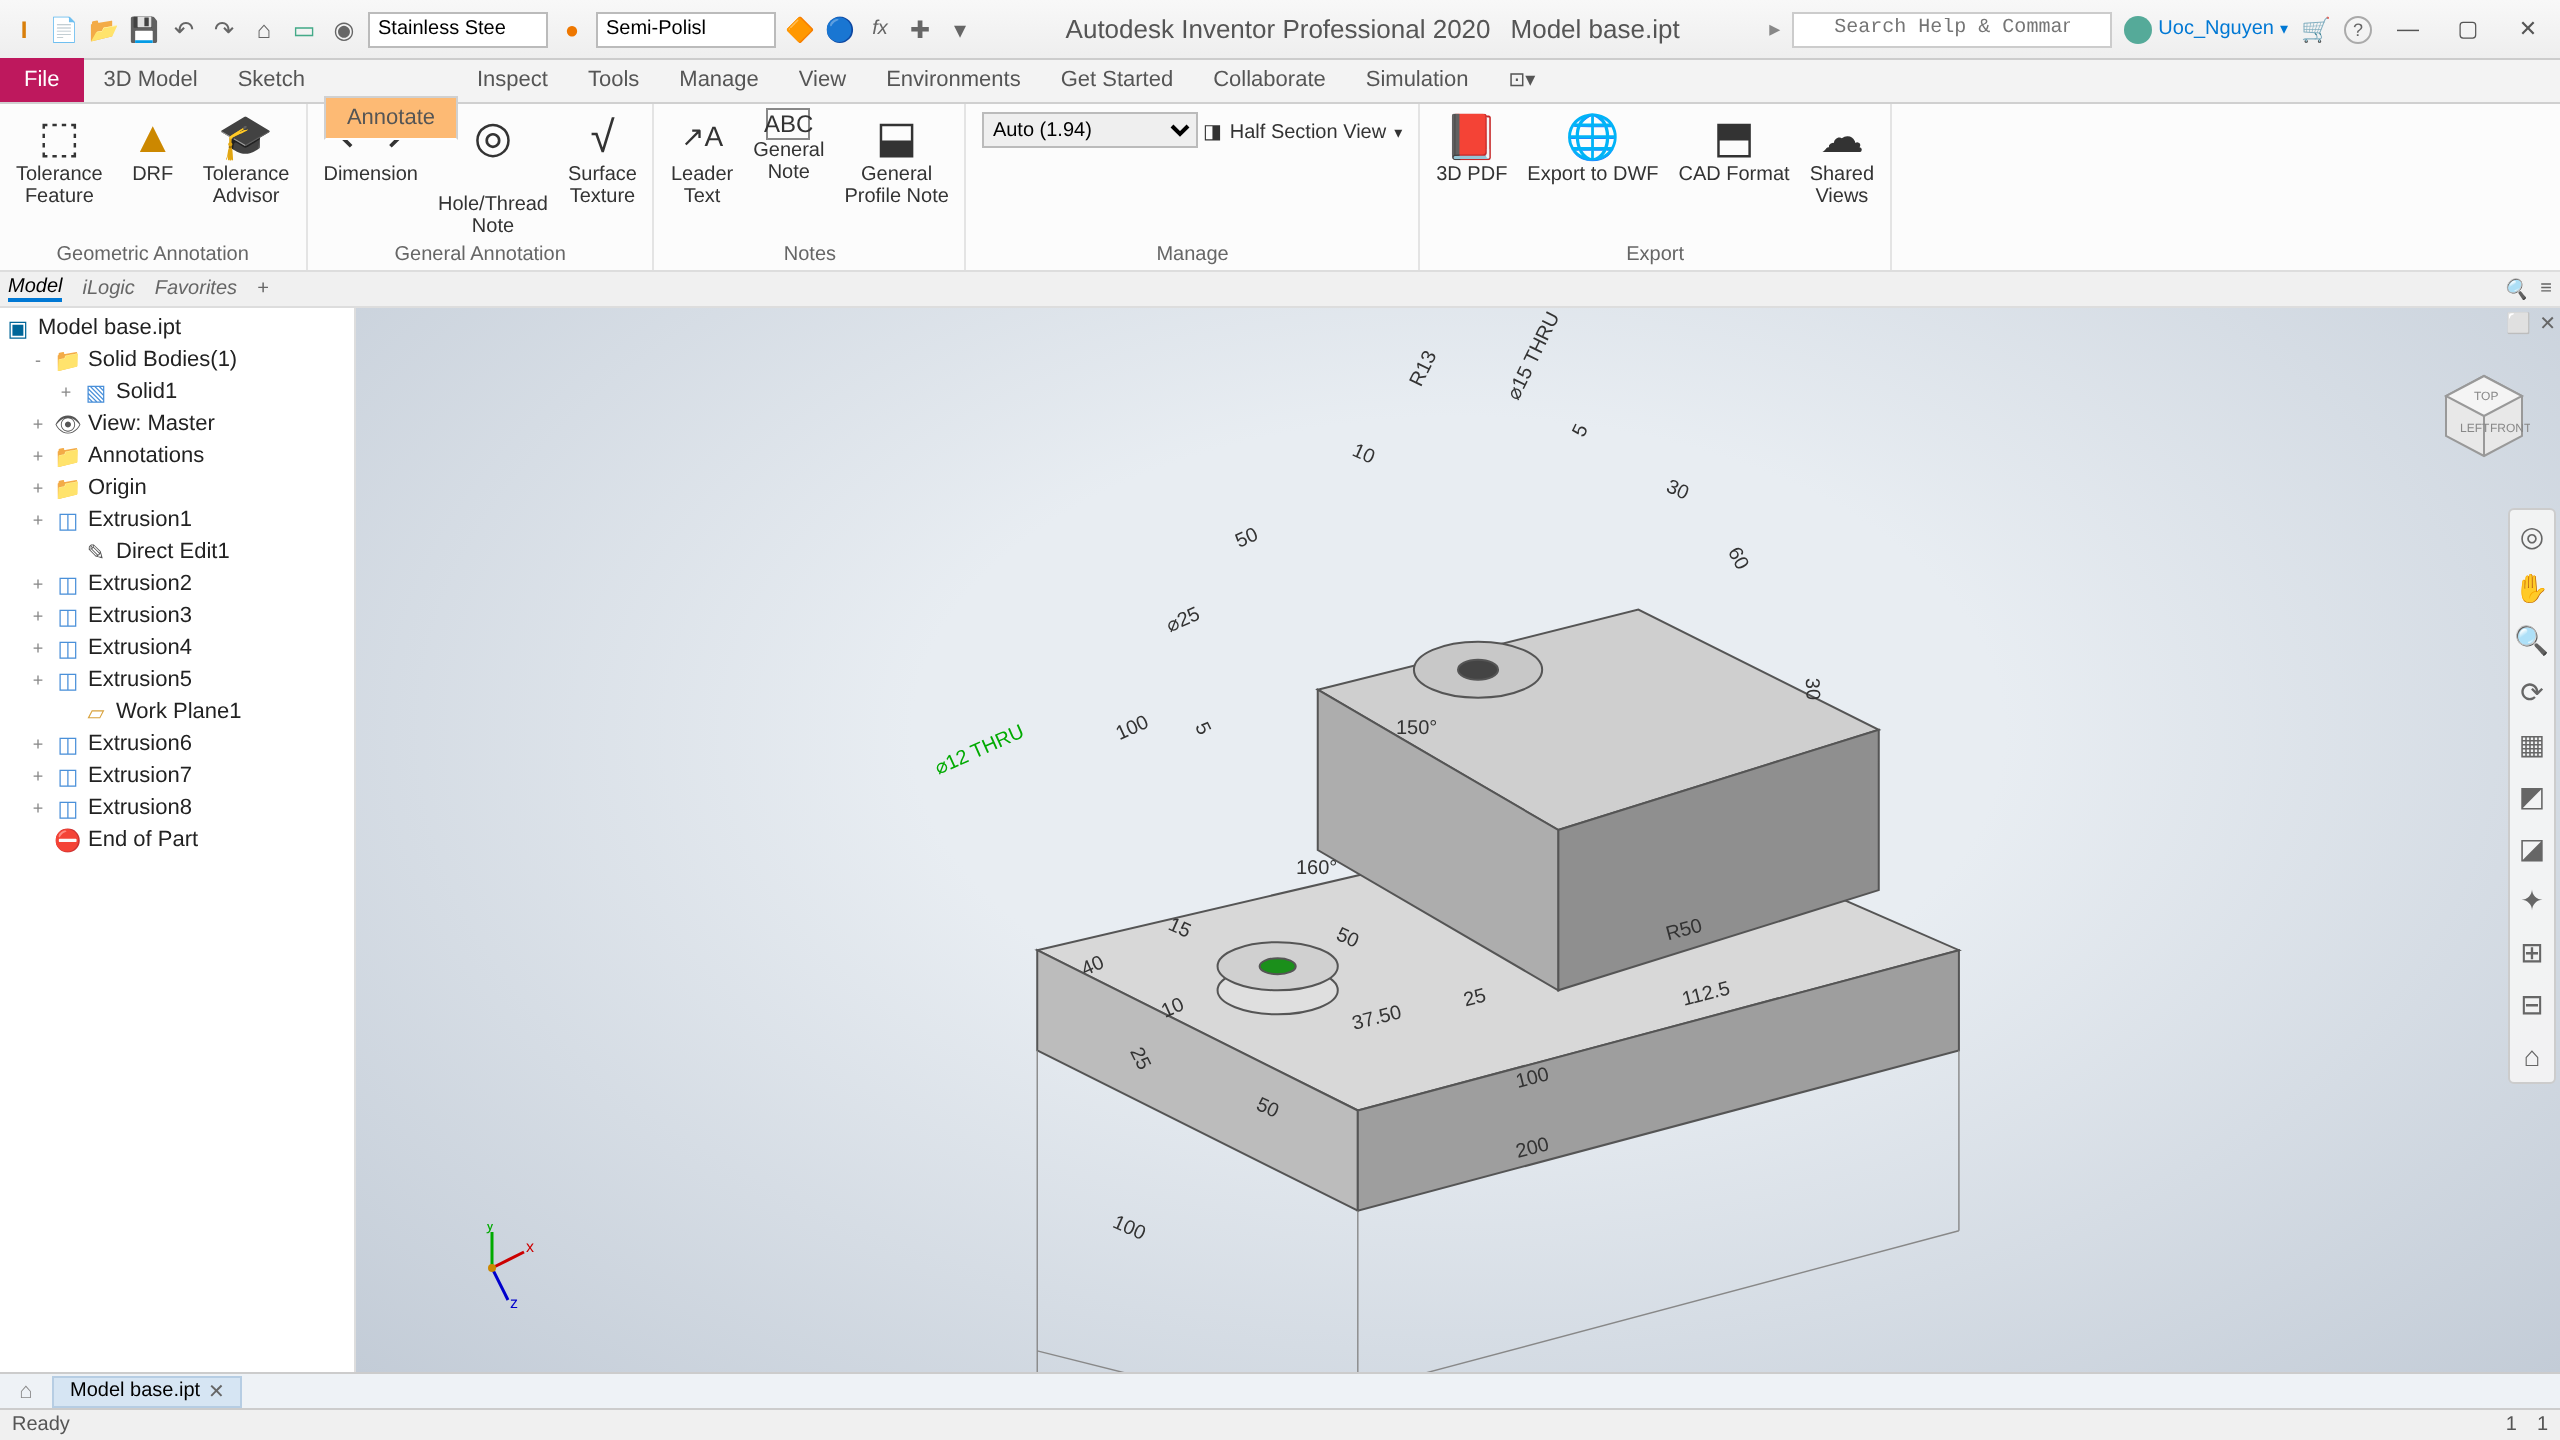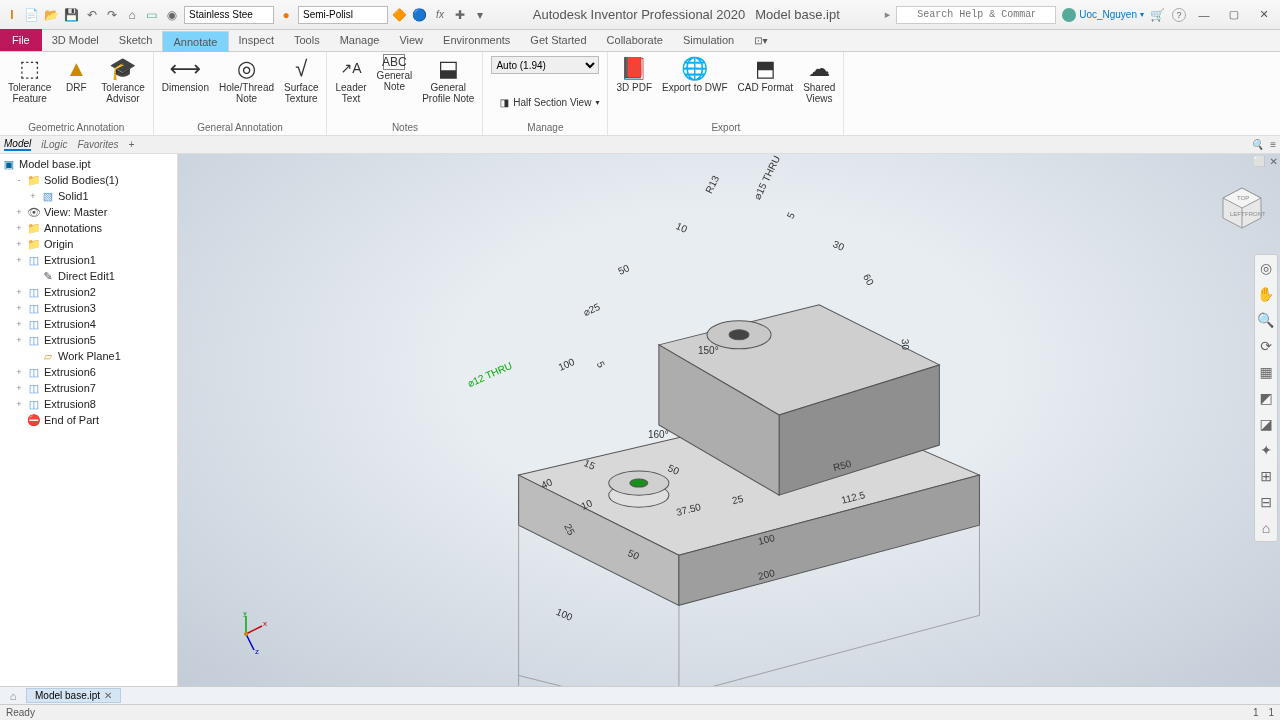--- a/index.html
+++ b/index.html
@@ -10,21 +10,21 @@
 .mat-sel { height:18px; font-size:10px; border:1px solid #bbb; background:#fff; padding:0 4px; max-width:90px; }
 .title-center { flex:1; display:flex; justify-content:center; gap:10px; color:#555; font-size:13px; }
 .title-right { display:flex; align-items:center; gap:6px; }
 .search-box { width:160px; height:18px; border:1px solid #ccc; font-size:10px; padding:0 20px; color:#999;font-family:Liberation Mono, monospace; }
 .user { color:#0078d4; font-size:10px; cursor:pointer; display:flex; align-items:center; gap:3px;}
 .avatar{width:14px;height:14px;border-radius:50%;background:#5a9;}
 .win-btn { width:24px; height:20px; display:flex; align-items:center; justify-content:center; font-size:11px; color:#555; cursor:pointer; }
 .tabs-row { height:22px; background:#f3f3f3; display:flex; align-items:flex-end; border-bottom:1px solid #d0d0d0; }
 .file-tab { background:#be185d; color:#fff; padding:3px 12px; height:22px; display:flex; align-items:center; font-size:11px; cursor:pointer; }
 .rtab { padding:3px 10px; color:#555; cursor:pointer; height:22px; display:flex; align-items:center; }
-.rtab.active { background:#7dd3fc; border:1px solid #d0d0d0; border-bottom:1px solid #fff; position:relative; top:2px; }
+.rtab.active { background:#fdba74; border:1px solid #d0d0d0; border-bottom:1px solid #fff; position:relative; top:19px; }
 .ribbon { height:84px; background:#fcfcfc; display:flex; border-bottom:1px solid #ddd; }
 .rgroup { border-right:1px solid #e4e4e4; padding:2px 8px 0; display:flex; flex-direction:column; justify-content:space-between; }
 .rgroup-row { display:flex; gap:10px; align-items:flex-start; }
 .rbtn { display:flex; flex-direction:column; align-items:center; gap:0px; cursor:pointer; font-size:10px; color:#333; text-align:center; min-width:30px; line-height:11px; }
 .rbtn .ic { width:28px; height:28px; display:flex; align-items:center; justify-content:center; font-size:22px; }
 .rgroup-label { text-align:center; font-size:10px; color:#666; padding-bottom:2px; }
 .manage-combo { width:108px; height:18px; font-size:10px; border:1px solid #bbb; margin-bottom:2px; }
 .manage-sec { font-size:10px; color:#333; display:flex; align-items:center; gap:4px; padding:2px 0;}
 .panel-tabs { height:18px; background:#f0f0f0; border-bottom:1px solid #ddd; display:flex; align-items:center; padding:0 4px; gap:10px; font-size:10px;}
 .panel-tabs span { color:#666; cursor:pointer;font-style:italic; }
@@ -130,21 +130,21 @@
     <div class="rgroup-label">Geometric Annotation</div>
   </div>
   <div class="rgroup">
     <div class="rgroup-row">
       <div class="rbtn">
           <span class="ic">⟷</span>
           <span>Dimension</span>
         </div>
       <div class="rbtn">
           <span class="ic">◎</span>
-          <span style="white-space:pre;">Hole/Thread
+          <span style="white-space:pre;margin-top:15px;">Hole/Thread
 Note</span>
         </div>
       <div class="rbtn">
           <span class="ic">√</span>
           <span style="white-space:pre;">Surface
 Texture</span>
         </div>
     </div>
     <div class="rgroup-label">General Annotation</div>
   </div>
@@ -162,21 +162,21 @@
         </div>
       <div class="rbtn">
           <span class="ic">⬓</span>
           <span style="white-space:pre;">General
 Profile Note</span>
         </div>
     </div>
     <div class="rgroup-label">Notes</div>
   </div>
   <div class="rgroup">
-    <div style="display:flex;flex-direction:column;gap:19px;padding-top:2px;align-items:flex-end;">
+    <div style="display:flex;flex-direction:row;gap:2px;padding-top:2px;">
       <select class="manage-combo"><option>Auto (1.94)</option></select>
       <div class="manage-sec">
           <span>◨</span>
           <span>Half Section View</span>
           <span style="font-size:8px;">▾</span>
         </div>
     </div>
     <div class="rgroup-label">Manage</div>
   </div>
   <div class="rgroup">
@@ -344,21 +344,21 @@
     
     <div class="dim-label" style="left:525px;top:25px;transform:rotate(-64deg);">R13</div>
     <div class="dim-label" style="left:565px;top:18px;transform:rotate(-64deg);">⌀15 THRU</div>
     <div class="dim-label" style="left:610px;top:56px;transform:rotate(-64deg);">5</div>
     <div class="dim-label" style="left:655px;top:86px;transform:rotate(24deg);">30</div>
     <div class="dim-label" style="left:685px;top:120px;transform:rotate(62deg);">60</div>
     <div class="dim-label" style="left:498px;top:68px;transform:rotate(24deg);">10</div>
     <div class="dim-label" style="left:440px;top:110px;transform:rotate(-24deg);">50</div>
     <div class="dim-label" style="left:405px;top:150px;transform:rotate(-24deg);">⌀25</div>
     <div class="dim-label" style="left:380px;top:205px;transform:rotate(-24deg);">100</div>
-    <div class="dim-label" style="left:520px;top:191px;">150°</div>
+    <div class="dim-label" style="left:520px;top:205px;">150°</div>
     <div class="dim-label dim-green" style="left:288px;top:215px;transform:rotate(-24deg);">⌀12 THRU</div>
     <div class="dim-label" style="left:420px;top:205px;transform:rotate(64deg);">5</div>
     <div class="dim-label" style="left:470px;top:275px;">160°</div>
     <div class="dim-label" style="left:406px;top:305px;transform:rotate(24deg);">15</div>
     <div class="dim-label" style="left:490px;top:310px;transform:rotate(24deg);">50</div>
     <div class="dim-label" style="left:655px;top:306px;transform:rotate(-15deg);">R50</div>
     <div class="dim-label" style="left:363px;top:324px;transform:rotate(-24deg);">40</div>
     <div class="dim-label" style="left:403px;top:345px;transform:rotate(-24deg);">10</div>
     <div class="dim-label" style="left:386px;top:370px;transform:rotate(64deg);">25</div>
     <div class="dim-label" style="left:722px;top:185px;transform:rotate(88deg);">30</div>

